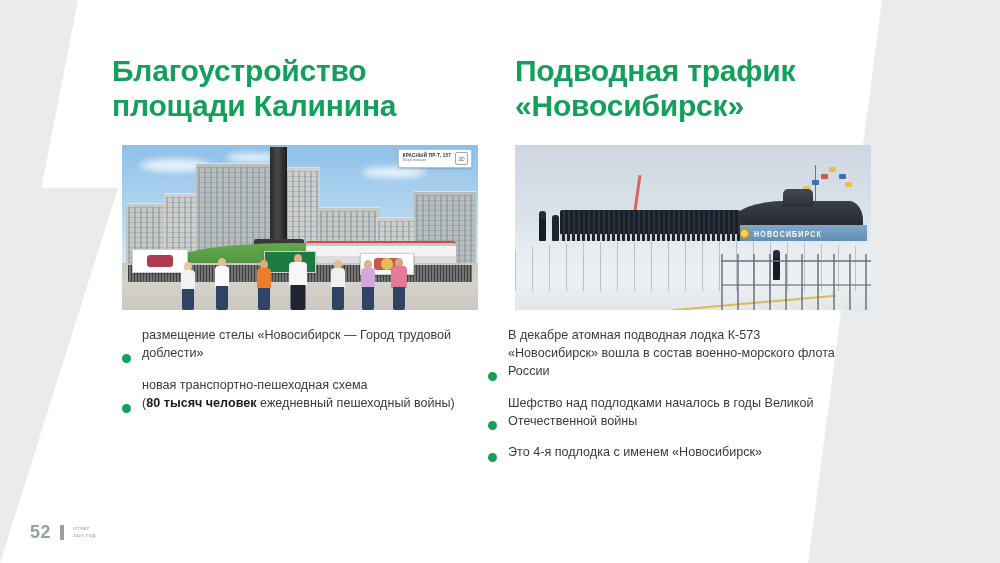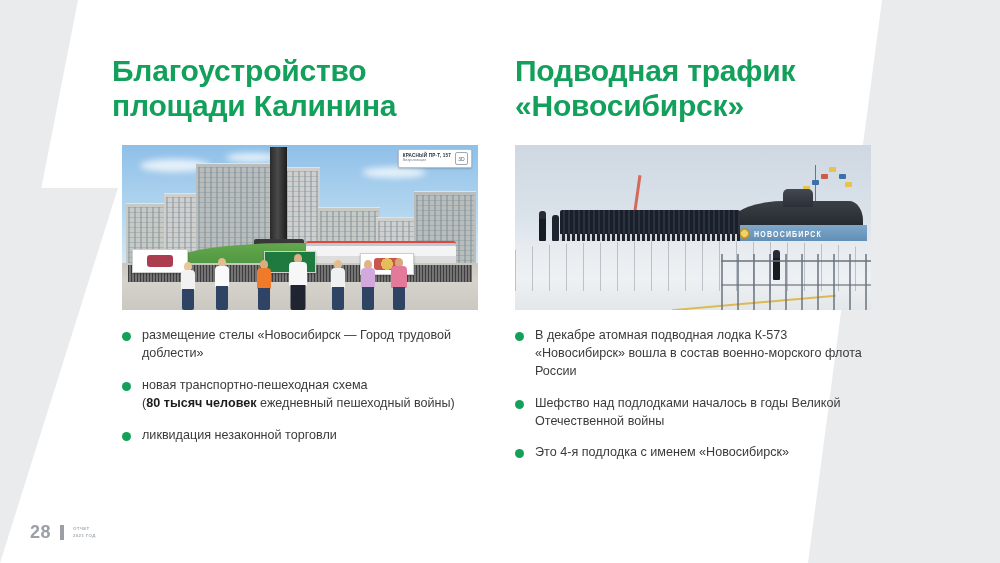--- a/index.html
+++ b/index.html
@@ -306,26 +306,26 @@
   }
 
   
   .bullets {
     position: absolute;
     top: 327px;
     z-index: 3;
     width: 370px;
   }
   .bullets-left  { left: 122px; }
-  .bullets-right { left: 515px; width: 362px; }
+  .bullets-right { left: 488px; width: 362px; }
 
   .bullet {
     position: relative;
     display: flex;
-    align-items: flex-start;
+    align-items: flex-end;
     margin-bottom: 14px;
   }
   .dot {
     flex: 0 0 auto;
     width: 9px; height: 9px;
     border-radius: 50%;
     background: #14a05a;
     margin-top: 5px;
     margin-right: 11px;
   }
@@ -470,24 +470,20 @@
 
   <div class="bullets bullets-left">
     <div class="bullet">
       <span class="dot"></span>
       <span class="btext"><span>размещение стелы «Новосибирск — Город трудовой доблести»</span></span>
     </div>
     <div class="bullet">
       <span class="dot"></span>
       <span class="btext"><span>новая транспортно-пешеходная схема
 (</span><b>80 тысяч человек</b><span> ежедневный пешеходный войны)</span></span>
-    </div>
-    <div class="bullet">
-      <span class="dot"></span>
-      <span class="btext"><span>ликвидация незаконной торговли</span></span>
     </div>
   </div>
 
   <h1 class="slide-title title-right">Подводная трафик
 «Новосибирск»</h1>
 
   <div class="photo photo-right">
     <div class="haze"></div>
     <div class="crane"></div>
     <div class="mast"></div>
@@ -528,19 +524,19 @@
       <span class="dot"></span>
       <span class="btext"><span>Шефство над подлодками началось в годы Великой Отечественной войны</span></span>
     </div>
     <div class="bullet">
       <span class="dot"></span>
       <span class="btext"><span>Это 4-я подлодка с именем «Новосибирск»</span></span>
     </div>
   </div>
 
   <div class="footer">
-    <span class="pagenum">28</span>
+    <span class="pagenum">52</span>
     <span class="vbar"></span>
     <span class="footer-meta">ОТЧЁТ
 2021 ГОД</span>
   </div>
 
 </div>
 
 </body></html>

